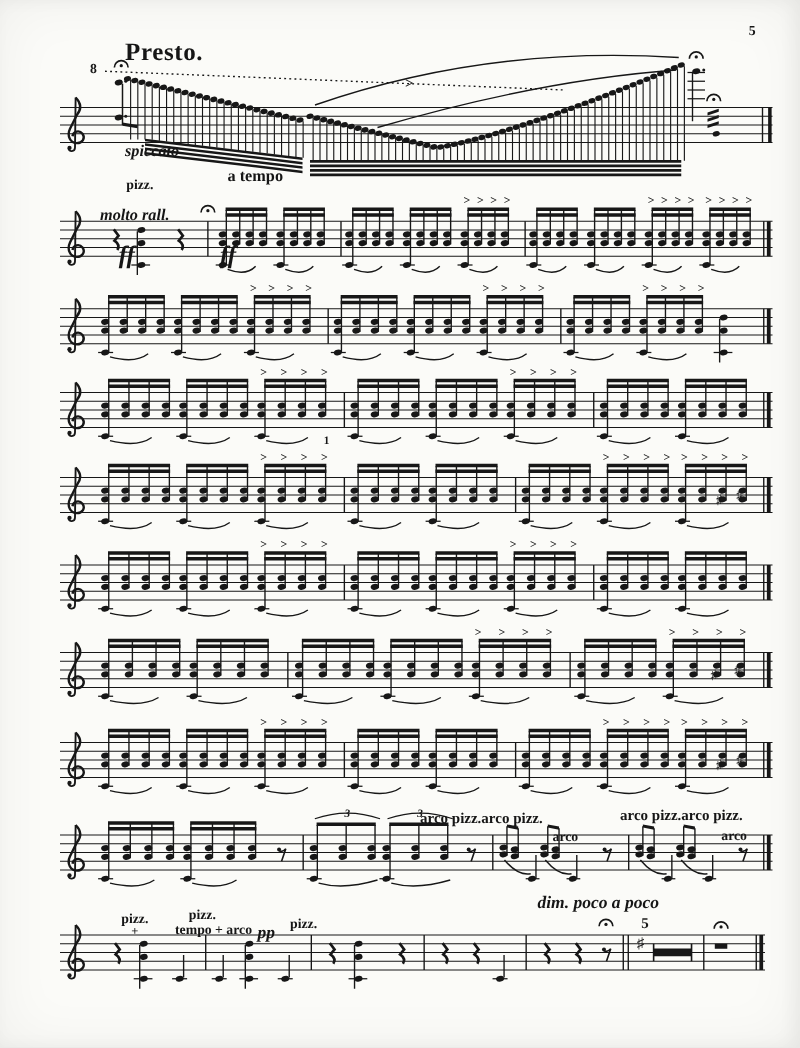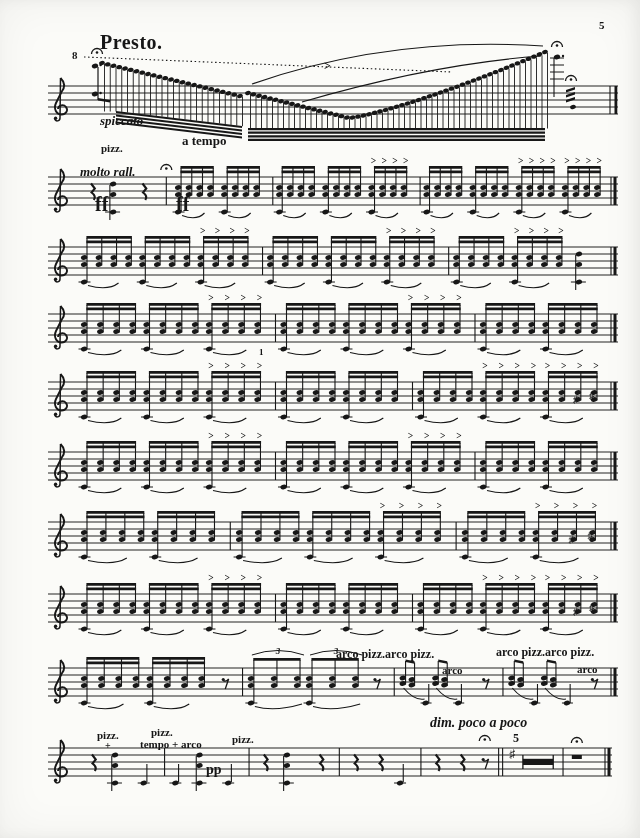--- a/index.html
+++ b/index.html
@@ -8,21 +8,21 @@
     background:#fbfbf8;overflow:hidden;
     box-shadow:inset 0 0 46px rgba(0,0,0,0.05), inset -5px 0 14px rgba(0,0,0,0.05);
     font-family:"Liberation Serif","DejaVu Serif",serif;color:#161616;
   }
   svg#score{position:absolute;left:0;top:0;}
   .lb{position:absolute;white-space:nowrap;line-height:1;color:#161616;
       font-family:"Liberation Serif","DejaVu Serif",serif;}
   .r{font-style:normal;font-weight:bold}
   .b{font-weight:bold}
   .bi{font-weight:bold;font-style:italic}
-  .dyn{font-weight:bold;}
+  .dyn{font-weight:bold;font-style:italic}
   .s9{font-size:9px}.s10{font-size:10px}.s11{font-size:11px}.s12{font-size:12px}
   .s13{font-size:13px}.s14{font-size:14px}.s15{font-size:20px}
 </style>
 </head>
 <body>
 
 <div class="page">
   <div class="lb b s11" style="left:599px;top:20px">5</div>
   <div class="lb b s15" style="left:100px;top:32px;letter-spacing:0.5px">Presto.</div>
   <div class="lb r s9" style="left:316px;top:854px;letter-spacing:0.5px">Z.4490.</div>
@@ -39,21 +39,21 @@
       <div class="lb r s12" style="left: 336px; top: 648px;">arco pizz.arco pizz.</div>
       <div class="lb r s11" style="left: 442px; top: 665px;">arco</div>
       <div class="lb r s12" style="left: 496px; top: 646px;">arco pizz.arco pizz.</div>
       <div class="lb r s11" style="left: 577px; top: 664px;">arco</div>
       <div class="lb bi s14" style="left: 430px; top: 716px; font-style: italic;">dim. poco a poco</div>
       <div class="lb r s11" style="left: 97px; top: 730px;">pizz.</div>
       <div class="lb r s10" style="left: 105px; top: 741px;">+</div>
       <div class="lb r s11" style="left: 151px; top: 727px;">pizz.</div>
       <div class="lb r s11" style="left: 140px; top: 739px;">tempo + arco</div>
       <div class="lb r s11" style="left: 232px; top: 734px;">pizz.</div>
-      <div class="lb dyn s14" style="left: 206px; top: 763px;">pp</div>
+      <div class="lb dyn s14" style="left: 206px; top: 740px;">pp</div>
       <div class="lb b s12" style="left: 513px; top: 732px;">5</div>
     </div>
   <svg id="score" width="640" height="838">
       <g>
         <line x1="48" y1="177" x2="618" y2="177" stroke="#171717" stroke-width="0.95"></line>
         <line x1="48" y1="184" x2="618" y2="184" stroke="#171717" stroke-width="0.95"></line>
         <line x1="48" y1="191" x2="618" y2="191" stroke="#171717" stroke-width="0.95"></line>
         <line x1="48" y1="198" x2="618" y2="198" stroke="#171717" stroke-width="0.95"></line>
         <line x1="48" y1="205" x2="618" y2="205" stroke="#171717" stroke-width="0.95"></line>
         <g>

